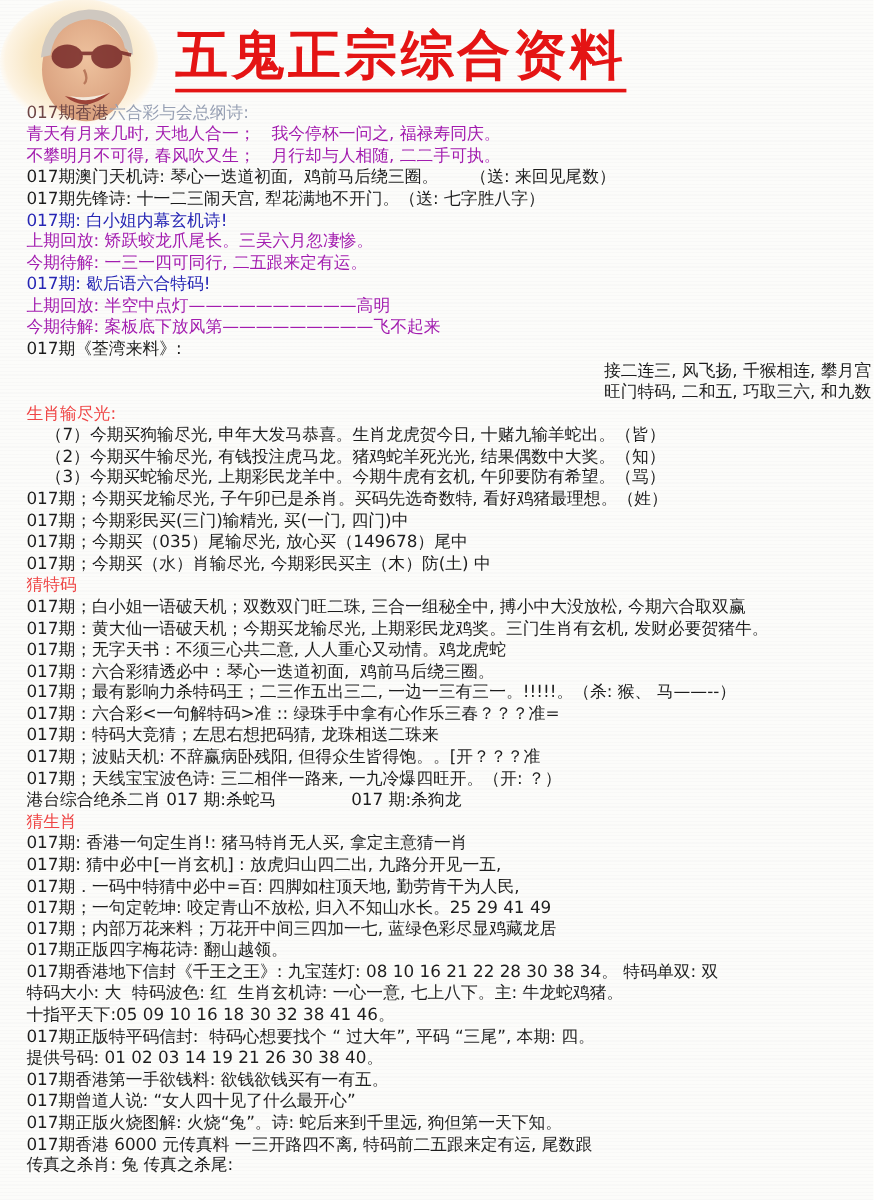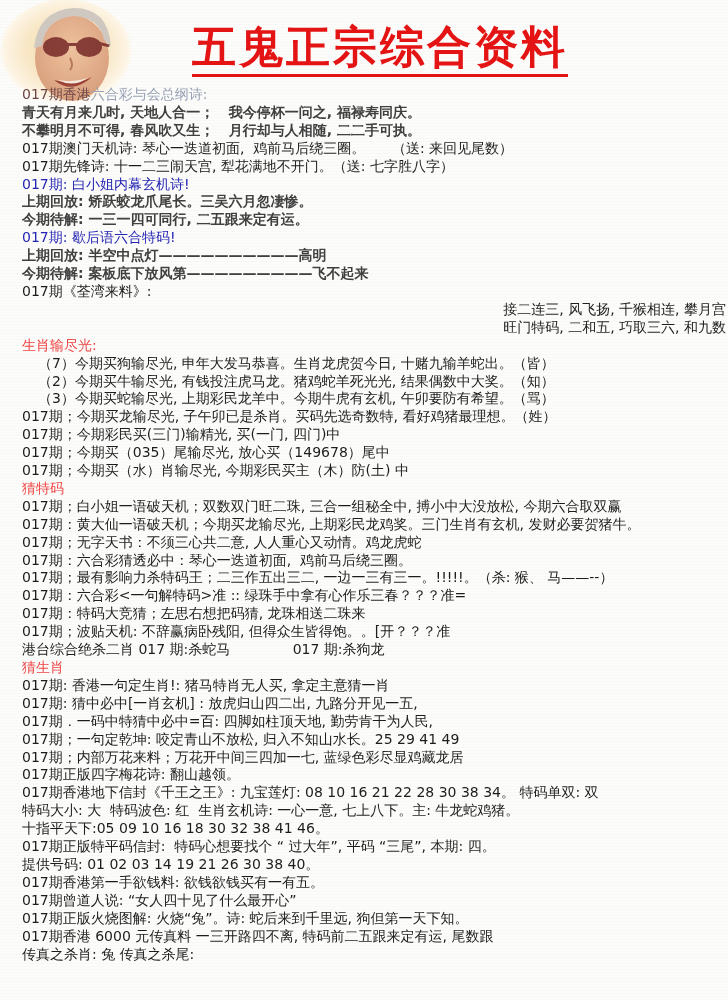--- a/index.html
+++ b/index.html
@@ -3,26 +3,26 @@
 <meta charset="utf-8">
 <style>
   html,body{margin:0;padding:0;background:#ffffff;}
   .page{position:relative;width:728px;height:1000px;background:#fcfcfa;overflow:hidden;
         font-family:"DejaVu Sans",sans-serif;}
   .page::before{content:"";position:absolute;inset:0;pointer-events:none;
         background:repeating-linear-gradient(0deg,rgba(130,130,150,.03) 0 1px,transparent 1px 3px);}
   .photo{position:absolute;left:0;top:0;width:140px;height:108px;z-index:0;}
   .title{position:absolute;left:146px;top:22px;z-index:2;display:inline-block;
         font-family:"DejaVu Serif",serif;font-weight:bold;font-size:44px;line-height:1.15;
-        color:#e41414;letter-spacing:3px;border-bottom:3px solid #e41414;padding-bottom:1px;margin-left:46px;}
+        color:#e41414;letter-spacing:3px;border-bottom:3px solid #e41414;padding-bottom:1px;}
   .content{position:absolute;left:22px;top:86px;width:704px;z-index:1;
         font-size:14px;line-height:17.92px;color:#1d1d1d;}
   .ln{height:17.92px;white-space:pre;overflow:visible;}
   .ink{color:#1d1d1d;}
-  .navy{color:#404040;font-weight:bold;}
+  .navy{color:#a21caf;}
   .blue{color:#2626b4;}
   .red{color:#ef4444;}
   .ind1{padding-left:16px;}
   .ind2{padding-left:82px;text-align:right;}
   .l1a{color:#6d4545;}
   .l1b{color:#97a0b4;}
 </style>
 </head>
 <body>
 
@@ -84,20 +84,21 @@
     <div class="ln ink">017期；今期买（水）肖输尽光, 今期彩民买主（木）防(土) 中</div>
     <div class="ln red">猜特码</div>
     <div class="ln ink">017期；白小姐一语破天机；双数双门旺二珠, 三合一组秘全中, 搏小中大没放松, 今期六合取双赢</div>
     <div class="ln ink">017期：黄大仙一语破天机；今期买龙输尽光, 上期彩民龙鸡奖。三门生肖有玄机, 发财必要贺猪牛。</div>
     <div class="ln ink">017期；无字天书：不须三心共二意, 人人重心又动情。鸡龙虎蛇</div>
     <div class="ln ink">017期：六合彩猜透必中：琴心一迭道初面,  鸡前马后绕三圈。</div>
     <div class="ln ink">017期；最有影响力杀特码王；二三作五出三二, 一边一三有三一。!!!!!。（杀: 猴、 马——--）</div>
     <div class="ln ink">017期：六合彩&lt;一句解特码&gt;准 :: 绿珠手中拿有心作乐三春？？？准=</div>
     <div class="ln ink">017期：特码大竞猜；左思右想把码猜, 龙珠相送二珠来</div>
     <div class="ln ink">017期；波贴天机: 不辞赢病卧残阳, 但得众生皆得饱。。[开？？？准</div>
+    <div class="ln ink">017期；天线宝宝波色诗: 三二相伴一路来, 一九冷爆四旺开。（开: ？）</div>
     <div class="ln ink">港台综合绝杀二肖 017 期:杀蛇马              017 期:杀狗龙</div>
     <div class="ln red">猜生肖</div>
     <div class="ln ink">017期: 香港一句定生肖!: 猪马特肖无人买, 拿定主意猜一肖</div>
     <div class="ln ink">017期: 猜中必中[一肖玄机] : 放虎归山四二出, 九路分开见一五,</div>
     <div class="ln ink">017期．一码中特猜中必中=百: 四脚如柱顶天地, 勤劳肯干为人民,</div>
     <div class="ln ink">017期；一句定乾坤: 咬定青山不放松, 归入不知山水长。25 29 41 49</div>
     <div class="ln ink">017期；内部万花来料；万花开中间三四加一七, 蓝绿色彩尽显鸡藏龙居</div>
     <div class="ln ink">017期正版四字梅花诗: 翻山越领。</div>
     <div class="ln ink">017期香港地下信封《千王之王》: 九宝莲灯: 08 10 16 21 22 28 30 38 34。 特码单双: 双</div>
     <div class="ln ink">特码大小: 大  特码波色: 红  生肖玄机诗: 一心一意, 七上八下。主: 牛龙蛇鸡猪。</div>

